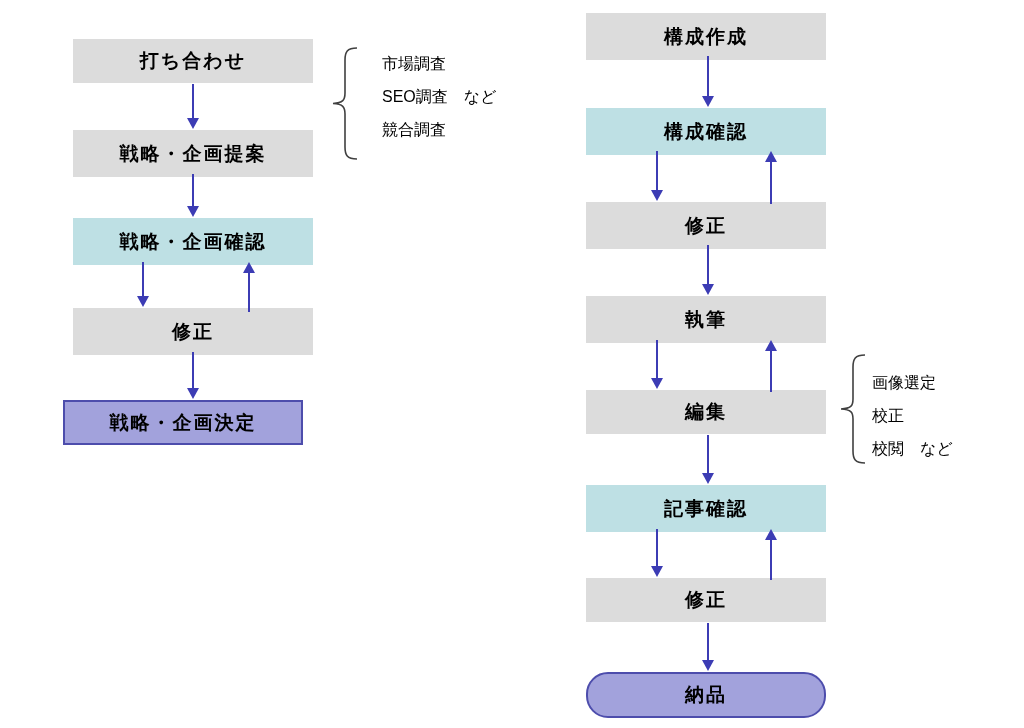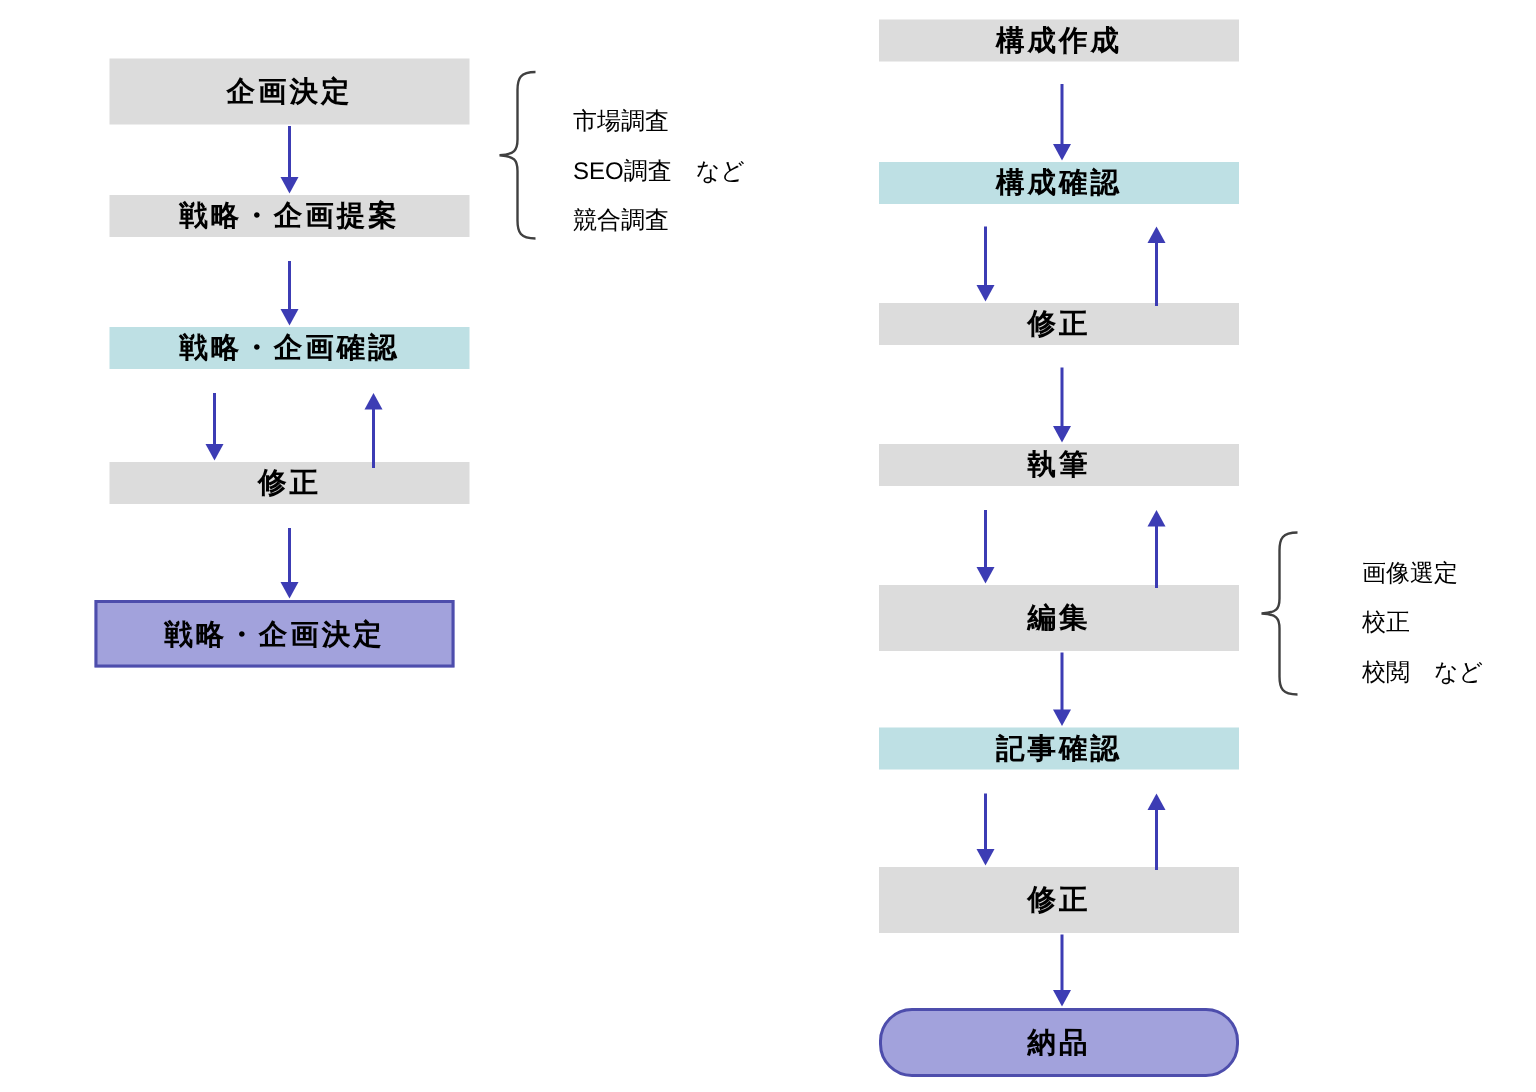--- a/index.html
+++ b/index.html
@@ -4,21 +4,21 @@
 <style>
   html,body { margin:0; padding:0; background:#fff; }
   .canvas {
     position:relative; width:1024px; height:728px;
     background:var(--background,#fff);
     color:var(--text,#000);
     font-family:"Liberation Sans","DejaVu Sans",sans-serif;
     overflow:hidden;
   }
   .box {
-    position:absolute; width:240px; height:28px;
+    position:absolute; width:240px; height:47px;
     display:flex; align-items:center; justify-content:center;
     font-size:19px; font-weight:700; letter-spacing:2px;
     white-space:nowrap; box-sizing:border-box;
   }
   .box.gray   { background:var(--box-gray,#dcdcdc); }
   .box.teal   { background:var(--box-teal,#bee0e4); }
   .box.purple { background:var(--box-purple,#a2a2dc); border:2px solid var(--box-purple-border,#4d4dac); }
   .arrow { position:absolute; width:12px; }
   .arrow .line { position:absolute; left:5px; width:2px; background:var(--arrow,#3c3cb4); }
   .arrow.down .line { top:0; bottom:10px; }
@@ -29,21 +29,21 @@
   .arrow.up   .head { top:0;    border-bottom:11px solid var(--arrow,#3c3cb4); }
   .brace { position:absolute; color:var(--brace,#404040); }
   .annotation { position:absolute; font-size:16px; font-weight:400; white-space:nowrap; }
   .annotation .ann-line { height:33px; line-height:33px; }
 </style>
 </head>
 <body>
 
 <div class="canvas">
 
-  <div class="box gray" style="left:73px; top:39px;  height:44px;">企画決定</div>
+  <div class="box gray" style="left:73px; top:39px;  height:44px;">打ち合わせ</div>
   <div class="box gray" style="left:73px; top:130px;">戦略・企画提案</div>
   <div class="box teal" style="left:73px; top:218px;">戦略・企画確認</div>
   <div class="box gray" style="left:73px; top:308px;">修正</div>
   <div class="box purple" style="left:63px; top:400px; height:45px;">戦略・企画決定</div>
 
   <div class="arrow down" style="left:187px; top:84px;  height:45px;">
       <span class="line"></span>
       <span class="head"></span>
     </div>
   <div class="arrow down" style="left:187px; top:174px; height:43px;">
@@ -59,21 +59,21 @@
       <span class="head"></span>
     </div>
   <div class="arrow down" style="left:187px; top:352px; height:47px;">
       <span class="line"></span>
       <span class="head"></span>
     </div>
 
   <svg class="brace" style="left:330px; top:46px;" width="30" height="115" viewBox="0 0 30 115">
     <path d="M27 2 C17 2 15 6 15 14 L15 47 C15 54 13 57 3 57.5 C13 58 15 61 15 68 L15 101 C15 109 17 113 27 113" fill="none" stroke="currentColor" stroke-width="1.6"></path>
   </svg>
-  <div class="annotation" style="left:382px; top:47px;margin-top:18px;">
+  <div class="annotation" style="left:382px; top:47px;">
     <div class="ann-line">市場調査</div>
     <div class="ann-line">SEO調査　など</div>
     <div class="ann-line">競合調査</div>
   </div>
 
   <div class="box gray" style="left:586px; top:13px;">構成作成</div>
   <div class="box teal" style="left:586px; top:108px;">構成確認</div>
   <div class="box gray" style="left:586px; top:202px;">修正</div>
   <div class="box gray" style="left:586px; top:296px;font-family:Liberation Mono, monospace;">執筆</div>
   <div class="box teal" style="left:586px; top:485px;">記事確認</div>
@@ -118,19 +118,19 @@
       <span class="head"></span>
     </div>
   <div class="arrow down" style="left:702px; top:623px; height:48px;">
       <span class="line"></span>
       <span class="head"></span>
     </div>
 
   <svg class="brace" style="left:838px; top:353px;" width="30" height="112" viewBox="0 0 30 112">
     <path d="M27 2 C17 2 15 6 15 14 L15 46 C15 53 13 55.5 3 56 C13 56.5 15 59 15 66 L15 98 C15 106 17 110 27 110" fill="none" stroke="currentColor" stroke-width="1.6"></path>
   </svg>
-  <div class="annotation" style="left:872px; top:366px;margin-left:36px;">
+  <div class="annotation" style="left:872px; top:366px;">
     <div class="ann-line">画像選定</div>
     <div class="ann-line">校正</div>
     <div class="ann-line">校閲　など</div>
   </div>
 
 </div>
 
 </body></html>

